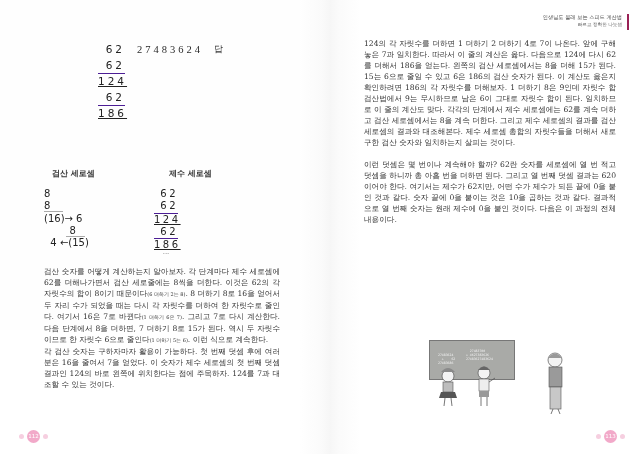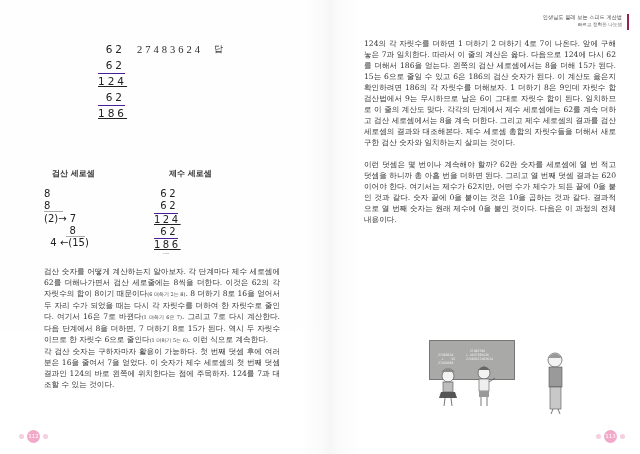--- a/index.html
+++ b/index.html
@@ -70,21 +70,21 @@
   <div class="answer">27483624</div>
   <div class="answer-label">답</div>
 
 
   <div class="col-title ct1">검산 세로셈</div>
   <div class="col-title ct2">제수 세로셈</div>
 
   <div class="check-col">
     <div>8</div>
     <div>8</div>
-    <div>(2)→ 7</div>
+    <div>(16)→ 6</div>
     <div>        8</div>
     <div>  4 ←(15)</div>
   </div>
   <div class="cc-rule1"></div>
   <div class="cc-rule2"></div>
 
   <div class="divisor-col">
     <div class="num">62</div>
     <div class="num">62</div>
     <div class="num rule">124</div>

